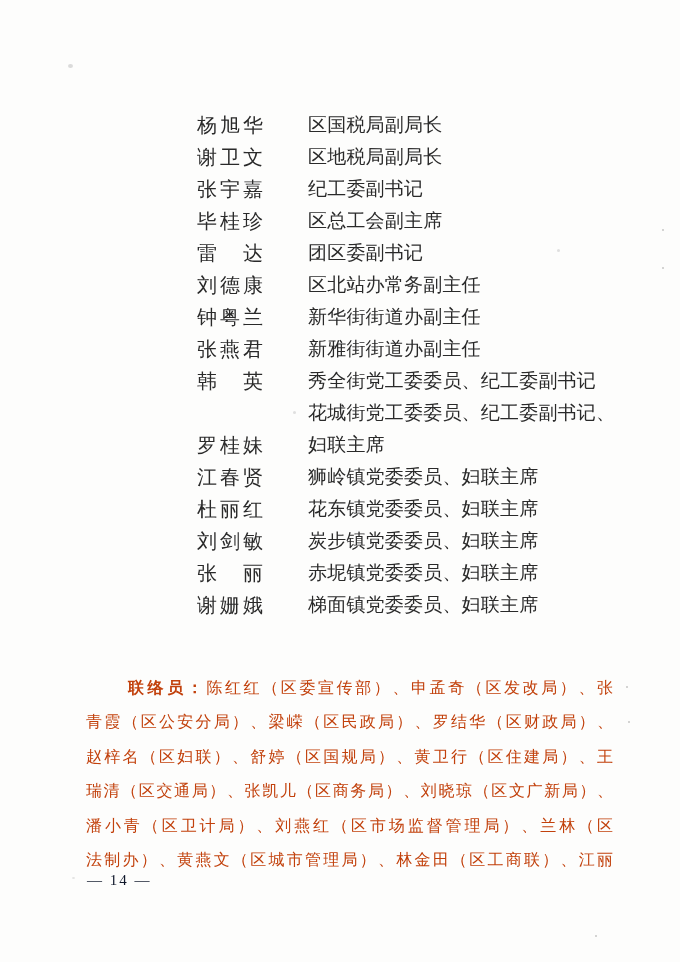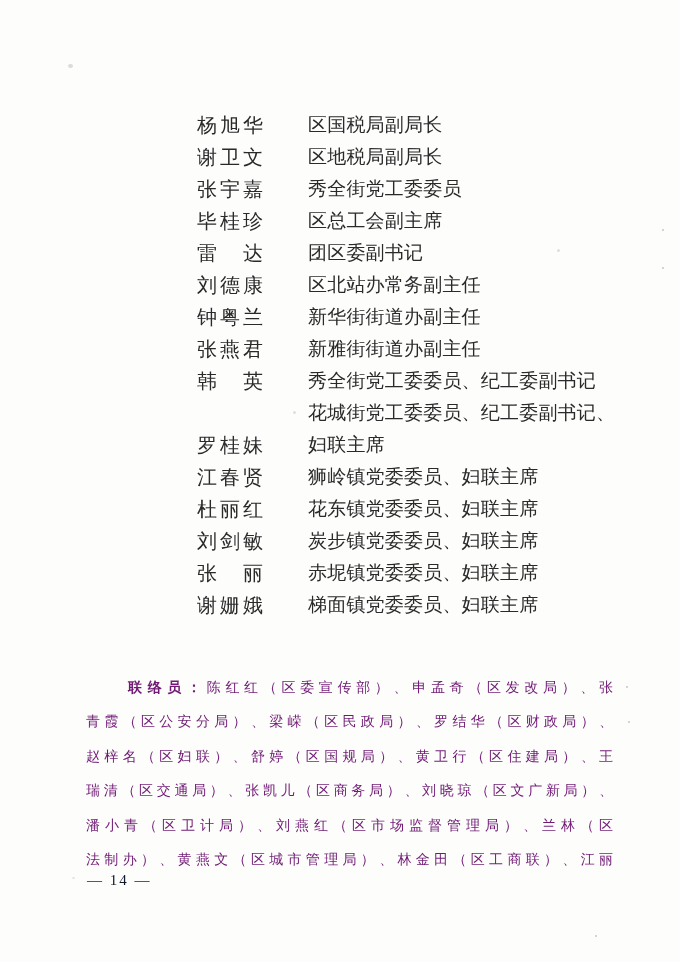--- a/index.html
+++ b/index.html
@@ -49,23 +49,23 @@
   .title .tline {
     display: block;
     white-space: nowrap;
   }
   
   .liaison {
     position: absolute;
     left: 86px;
     top: 671px;
     width: 527px;
-    font-size: 14px;
+    font-size: 16px;
     line-height: 34.4px;
-    color: #701a75;
+    color: #c2410c;
   }
   .pline {
     text-align: justify;
     text-align-last: justify;
   }
   .pline.indent {
     text-indent: 42px;
   }
   .pline b {
     font-weight: bold;
@@ -107,21 +107,21 @@
     <div class="row">
       <span class="name">杨旭华</span>
       <span class="title">区国税局副局长</span>
     </div>
     <div class="row">
       <span class="name">谢卫文</span>
       <span class="title">区地税局副局长</span>
     </div>
     <div class="row">
       <span class="name">张宇嘉</span>
-      <span class="title">秀全街党工委委员</span>
+      <span class="title">纪工委副书记</span>
     </div>
     <div class="row">
       <span class="name">毕桂珍</span>
       <span class="title">区总工会副主席</span>
     </div>
     <div class="row">
       <span class="name">雷达</span>
       <span class="title">团区委副书记</span>
     </div>
     <div class="row">

